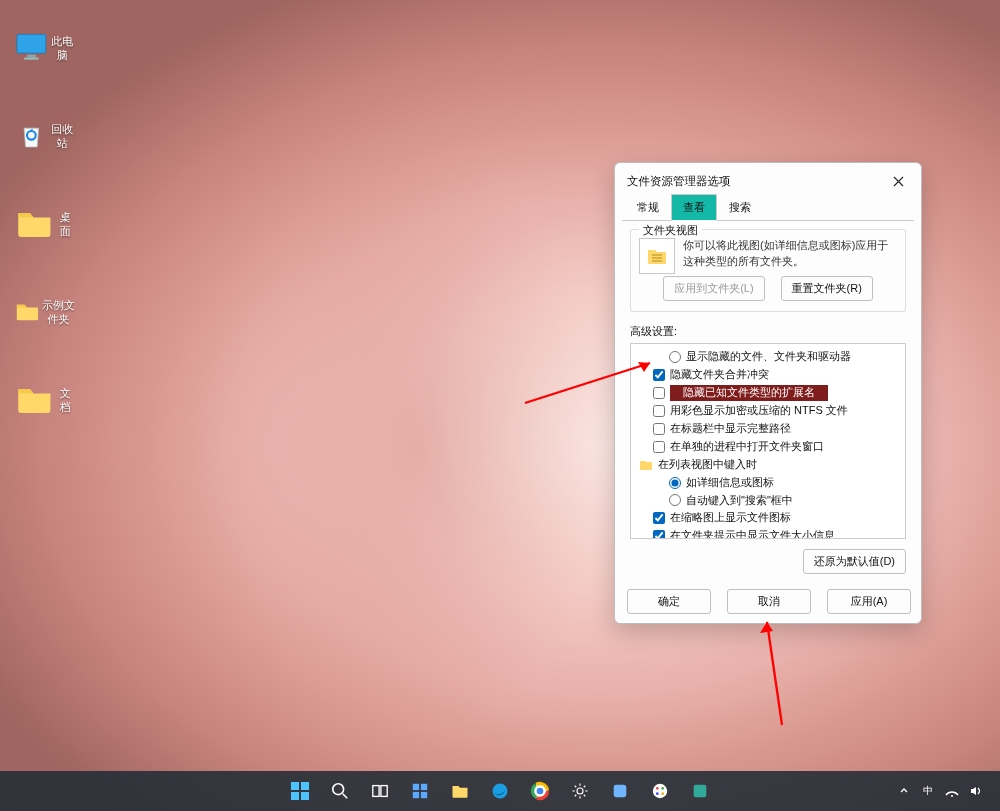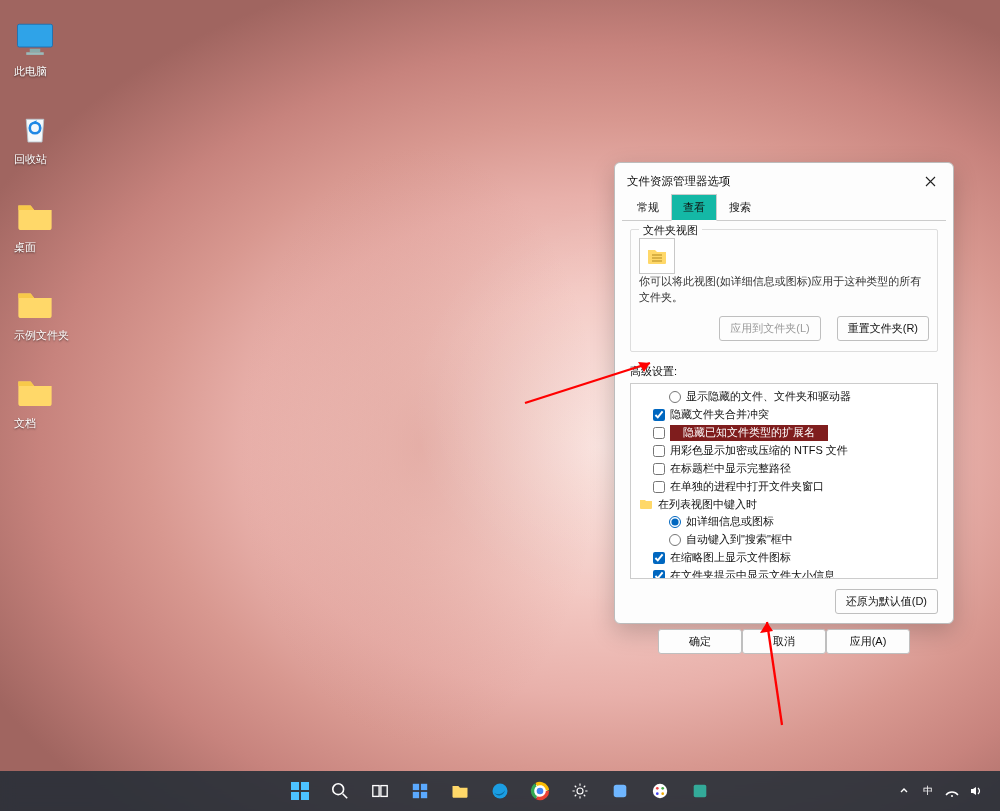--- a/index.html
+++ b/index.html
@@ -4,66 +4,66 @@
 <style>
 * { margin: 0; padding: 0; box-sizing: border-box; font-family: "Microsoft YaHei", "Segoe UI", sans-serif; }
 body { width: 1000px; height: 811px; overflow: hidden; position: relative; background: #f5d5d0; }
 
 
 .wallpaper { position: absolute; inset: 0; background: radial-gradient(ellipse 700px 500px at 60% 55%, #f9e0db 0%, #f3c8c2 30%, #e8b0aa 50%, #d89890 65%, #c7837d 80%, #a06560 100%); z-index: 0; }
 .wallpaper::before { content: ""; position: absolute; inset: 0; background: radial-gradient(ellipse 400px 350px at 65% 50%, rgba(255,255,255,0.18) 0%, transparent 60%), radial-gradient(ellipse 300px 500px at 42% 55%, rgba(200,120,110,0.35) 0%, transparent 60%); }
 
 
 .desktop-icons { position: absolute; top: 10px; left: 10px; z-index: 1; }
-.desktop-icon { width: 70px; height: 78px; display: flex; flex-direction: column; align-items: flex-start; justify-content: center; margin-bottom: 10px; cursor: pointer; border-radius: 2px; padding: 4px; }
+.desktop-icon { width: 70px; height: 78px; display: flex; flex-direction: row; align-items: center; justify-content: center; margin-bottom: 10px; cursor: pointer; border-radius: 2px; padding: 4px; }
 .desktop-icon.selected { background: rgba(120,180,255,0.5); }
 .desktop-icon .glyph { width: 42px; height: 42px; display: flex; align-items: center; justify-content: center; margin-bottom: 4px; }
 .desktop-icon .label { font-size: 11px; color: #fff; text-align: center; text-shadow: 0 1px 2px rgba(0,0,0,0.6); line-height: 1.25; }
 
 
 .pc-icon svg rect.screen { fill: #2fa3e8; }
 .recycle-icon svg { fill: #fff; }
 .folder-icon svg { fill: #ffd869; }
 .cp-icon { background: #fff; border-radius: 3px; width: 42px; height: 42px; }
 
 
-.dialog { position: absolute; left: 614px; top: 162px; width: 340px; height: 462px; background: #fdfdfd; border: 1px solid #bcbcbc; border-radius: 6px; box-shadow: 0 8px 24px rgba(0,0,0,0.2); z-index: 5; display: flex; flex-direction: column; font-size: 11px; color: #111; }
+.dialog { position: absolute; left: 614px; top: 162px; width: 308px; height: 462px; background: #fdfdfd; border: 1px solid #bcbcbc; border-radius: 6px; box-shadow: 0 8px 24px rgba(0,0,0,0.2); z-index: 5; display: flex; flex-direction: column; font-size: 11px; color: #111; }
 .dlg-title { display: flex; align-items: center; padding: 6px 8px 0 12px; height: 32px; }
 .dlg-title .txt { flex: 1; font-size: 11.5px; }
 .dlg-close { width: 30px; height: 24px; display:flex; align-items:center; justify-content:center; border-radius: 4px; cursor:pointer; }
 
 .dlg-tabs { display:flex; padding: 0 10px; position:relative; }
 .dlg-tab { padding: 5px 11px; font-size: 11px; border: 1px solid transparent; border-bottom: none; cursor:pointer; position:relative; top:1px; }
 .dlg-tab.active { background:#14b8a6; border-color:#ccc; border-bottom:1px solid #fdfdfd; }
 .dlg-body { border-top:1px solid #ccc; margin: 0 7px 7px; padding: 8px 8px; flex:1; display:flex; flex-direction:column; }
 
 .group { border:1px solid #ddd; border-radius:2px; padding: 8px 8px 10px; margin-bottom: 10px; position:relative; }
 .group-title { position:absolute; top:-7px; left:8px; background:#fdfdfd; padding:0 4px; font-size:11px; }
-.fv-row { display:flex; align-items:flex-start;flex-direction:column; }
+.fv-row { display:flex; align-items:flex-start; }
 .fv-icon { width:36px; height:36px; background:#fff; border:1px solid #c8c8c8; display:flex; align-items:center; justify-content:center; margin-right:8px; }
 .fv-icon svg { width:24px; height:24px; }
 .fv-text { flex:1; font-size:11px; color:#333; line-height:1.45; }
-.fv-btns { display:flex; gap:16px; justify-content:flex-end; margin-top:10px; }
+.fv-btns { display:flex; gap:16px; justify-content:center; margin-top:2px; }
 .btn { border:1px solid #bfbfbf; background:#fdfdfd; border-radius:3px; padding: 4px 10px; font-size:11px; min-width:84px; text-align:center; cursor:pointer; }
 .btn.disabled { color:#9a9a9a; cursor:default; }
 
 .adv-label { font-size:11px; margin: 2px 0 4px; }
 .adv-box { border:1px solid #ccc; background:#fff; height:196px; overflow:auto; padding:4px 2px; }
 .adv-box::-webkit-scrollbar { width:15px; }
 .adv-box::-webkit-scrollbar-thumb { background:#c6c6c6; border-radius:7px; border:3px solid #fff; }
 .adv-item { display:flex; align-items:center; padding:1px 2px 1px 20px; font-size:11px; line-height:1.45; white-space:nowrap; }
 .adv-item.indent { padding-left: 36px; }
 .adv-item input[type=checkbox], .adv-item input[type=radio] { margin-right:5px; width:12px; height:12px; accent-color:#0067c0; flex-shrink:0; }
 .adv-item .folder-mini { width:14px; height:12px; margin-right:5px; display:inline-block; flex-shrink:0; }
 .adv-item .folder-mini svg { width:14px; height:12px; }
 .adv-item.sel .lbl { background:#7f1d1d; color:#fff; padding:0 13px; }
 
 .restore-row { display:flex; justify-content:flex-end; margin-top:10px; }
 
-.dlg-footer { display:flex; justify-content:center; gap:0; padding: 0 10px 12px; }
+.dlg-footer { display:flex; justify-content:flex-end; gap:16px; padding: 0 10px 12px; }
 
 
 .arrow { position:absolute; z-index:6; pointer-events:none; }
 .arrow svg line { stroke:#ff0000; stroke-width:2.3; }
 .arrow svg polygon { fill:#ff0000; }
 
 
 .taskbar { position:absolute; left:0; right:0; bottom:0; height:40px; background: rgba(34,44,54,0.88); backdrop-filter: blur(8px); z-index:10; display:flex; align-items:center; justify-content:center; }
 .tb-center { display:flex; align-items:center; gap:6px; }
 .tb-item { width:34px; height:34px; display:flex; align-items:center; justify-content:center; border-radius:4px; cursor:pointer; }

